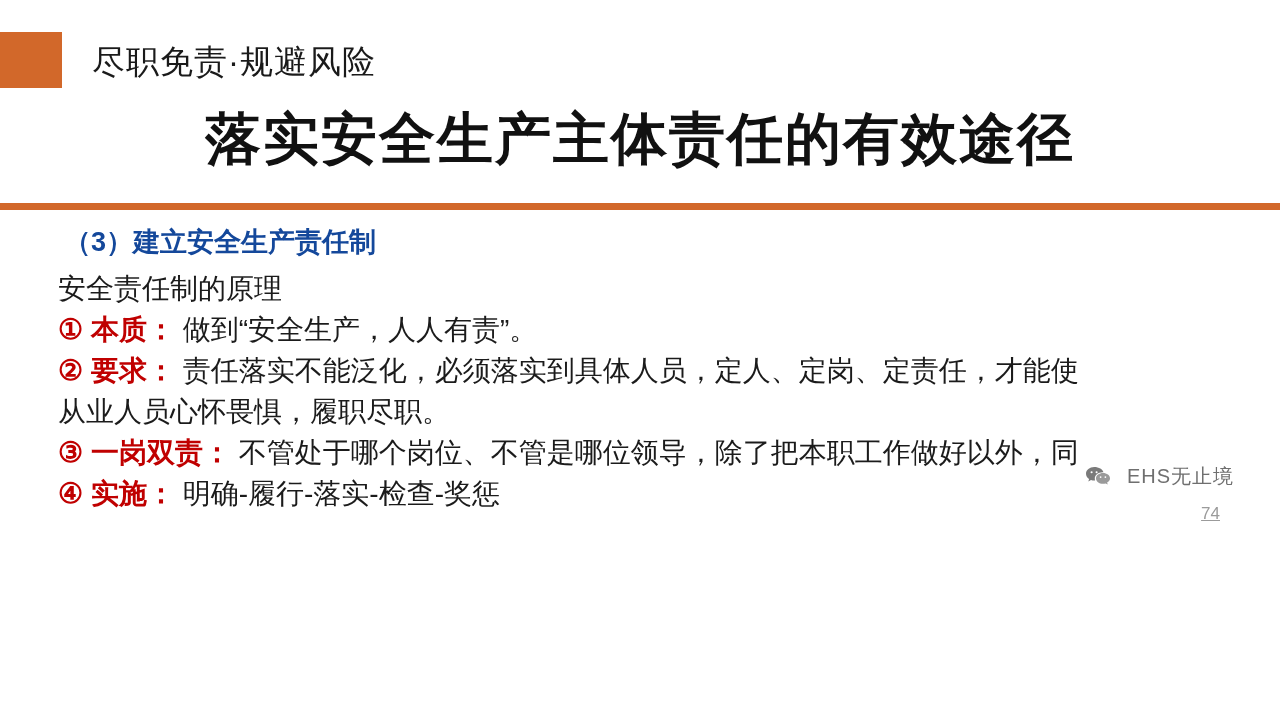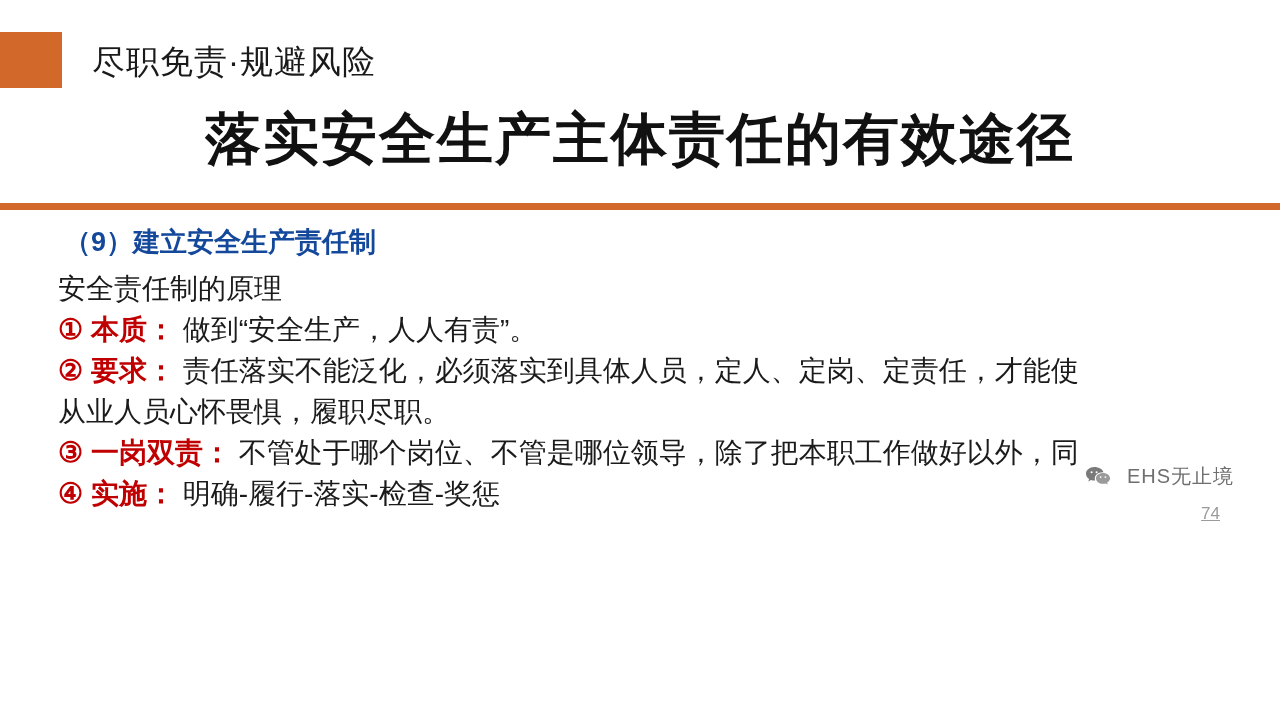--- a/index.html
+++ b/index.html
@@ -141,21 +141,21 @@
 
   <div class="header">
     <div class="accent-block"></div>
     <div class="kicker">尽职免责·规避风险</div>
     <div class="main-title">落实安全生产主体责任的有效途径</div>
     <div class="header-rule"></div>
   </div>
 
   <div class="body-area">
 
-    <div class="subhead">（9）建立安全生产责任制</div>
+    <div class="subhead">（3）建立安全生产责任制</div>
 
     <p class="line">
       <span>安全责任制的原理</span>
     </p>
 
     <p class="line">
       <span class="red-num">①</span>
       <span class="red">本质：</span>
       <span>做到“安全生产，人人有责”。</span>
     </p>

